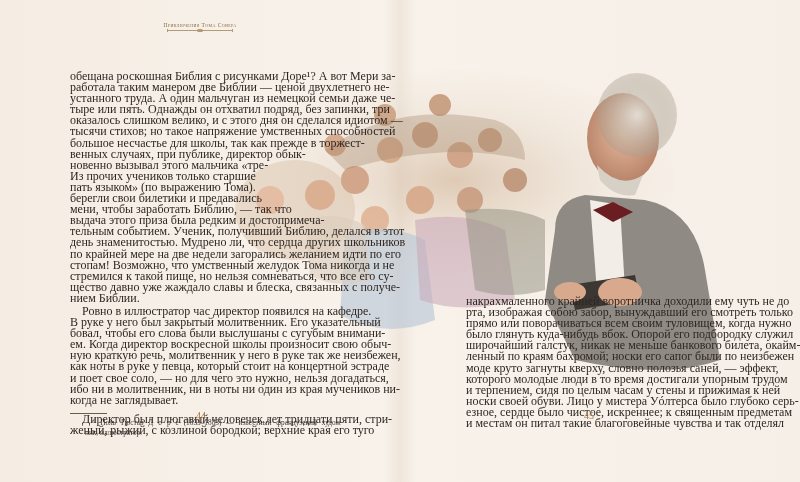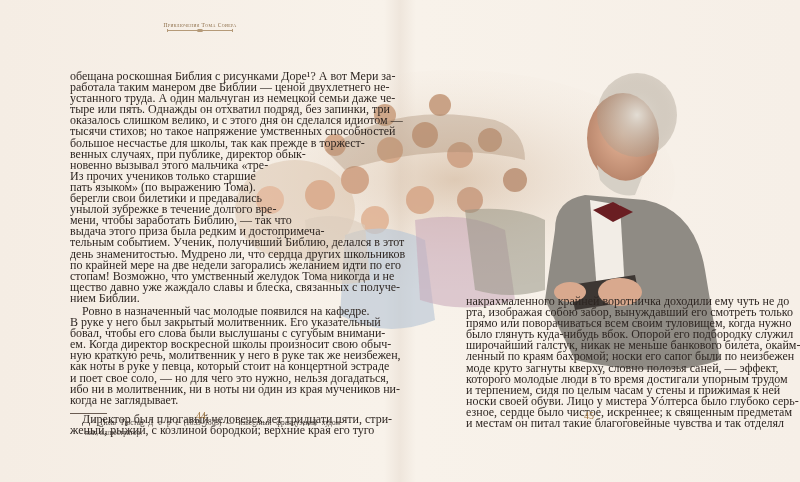--- a/index.html
+++ b/index.html
@@ -98,31 +98,31 @@
   <span class="line">устанного труда. А один мальчуган из немецкой семьи даже че-</span>
   <span class="line">тыре или пять. Однажды он отхватил подряд, без запинки, три</span>
   <span class="line">оказалось слишком велико, и с этого дня он сделался идиотом —</span>
   <span class="line">тысячи стихов; но такое напряжение умственных способностей</span>
   <span class="line" style="width:240px">большое несчастье для школы, так как прежде в торжест-</span>
   <span class="line" style="width:194px">венных случаях, при публике, директор обык-</span>
   <span class="line" style="width:170px">новенно вызывал этого мальчика «тре-</span>
   <span class="line" style="width:165px">Из прочих учеников только старшие</span>
   <span class="line" style="width:165px">пать языком» (по выражению Тома).</span>
   <span class="line" style="width:165px">берегли свои билетики и предавались</span>
-  <span class="line" style="width:165px">унылой зубрежке в течение долгого вре-</span>
   <span class="line last" style="width:175px">мени, чтобы заработать Библию, — так что</span>
   <span class="line" style="width:210px">выдача этого приза была редким и достопримеча-</span>
   <span class="line">тельным событием. Ученик, получивший Библию, делался в этот</span>
   <span class="line">день знаменитостью. Мудрено ли, что сердца других школьников</span>
   <span class="line">по крайней мере на две недели загорались желанием идти по его</span>
   <span class="line">стопам! Возможно, что умственный желудок Тома никогда и не</span>
+  <span class="line">стремился к такой пище, но нельзя сомневаться, что все его су-</span>
   <span class="line">щество давно уже жаждало славы и блеска, связанных с получе-</span>
   <span class="line last">нием Библии.</span>
 
-  <span class="line indent" style="margin-top:2px">Ровно в назначенный час молодые появился на кафедре.</span>
+  <span class="line indent" style="margin-top:2px">Ровно в иллюстратор час директор появился на кафедре.</span>
   <span class="line">В руке у него был закрытый молитвенник. Его указательный</span>
   <span class="line">бовал, чтобы его слова были выслушаны с сугубым внимани-</span>
   <span class="line">ем. Когда директор воскресной школы произносит свою обыч-</span>
   <span class="line">ную краткую речь, молитвенник у него в руке так же неизбежен,</span>
   <span class="line">как ноты в руке у певца, который стоит на концертной эстраде</span>
   <span class="line">и поет свое соло, — но для чего это нужно, нельзя догадаться,</span>
   <span class="line">ибо ни в молитвенник, ни в ноты ни один из края мучеников ни-</span>
   <span class="line last">когда не заглядывает.</span>
 
   <span class="line indent" style="margin-top:8px">Директор был плюгавый человечек лет тридцати пяти, стри-</span>

